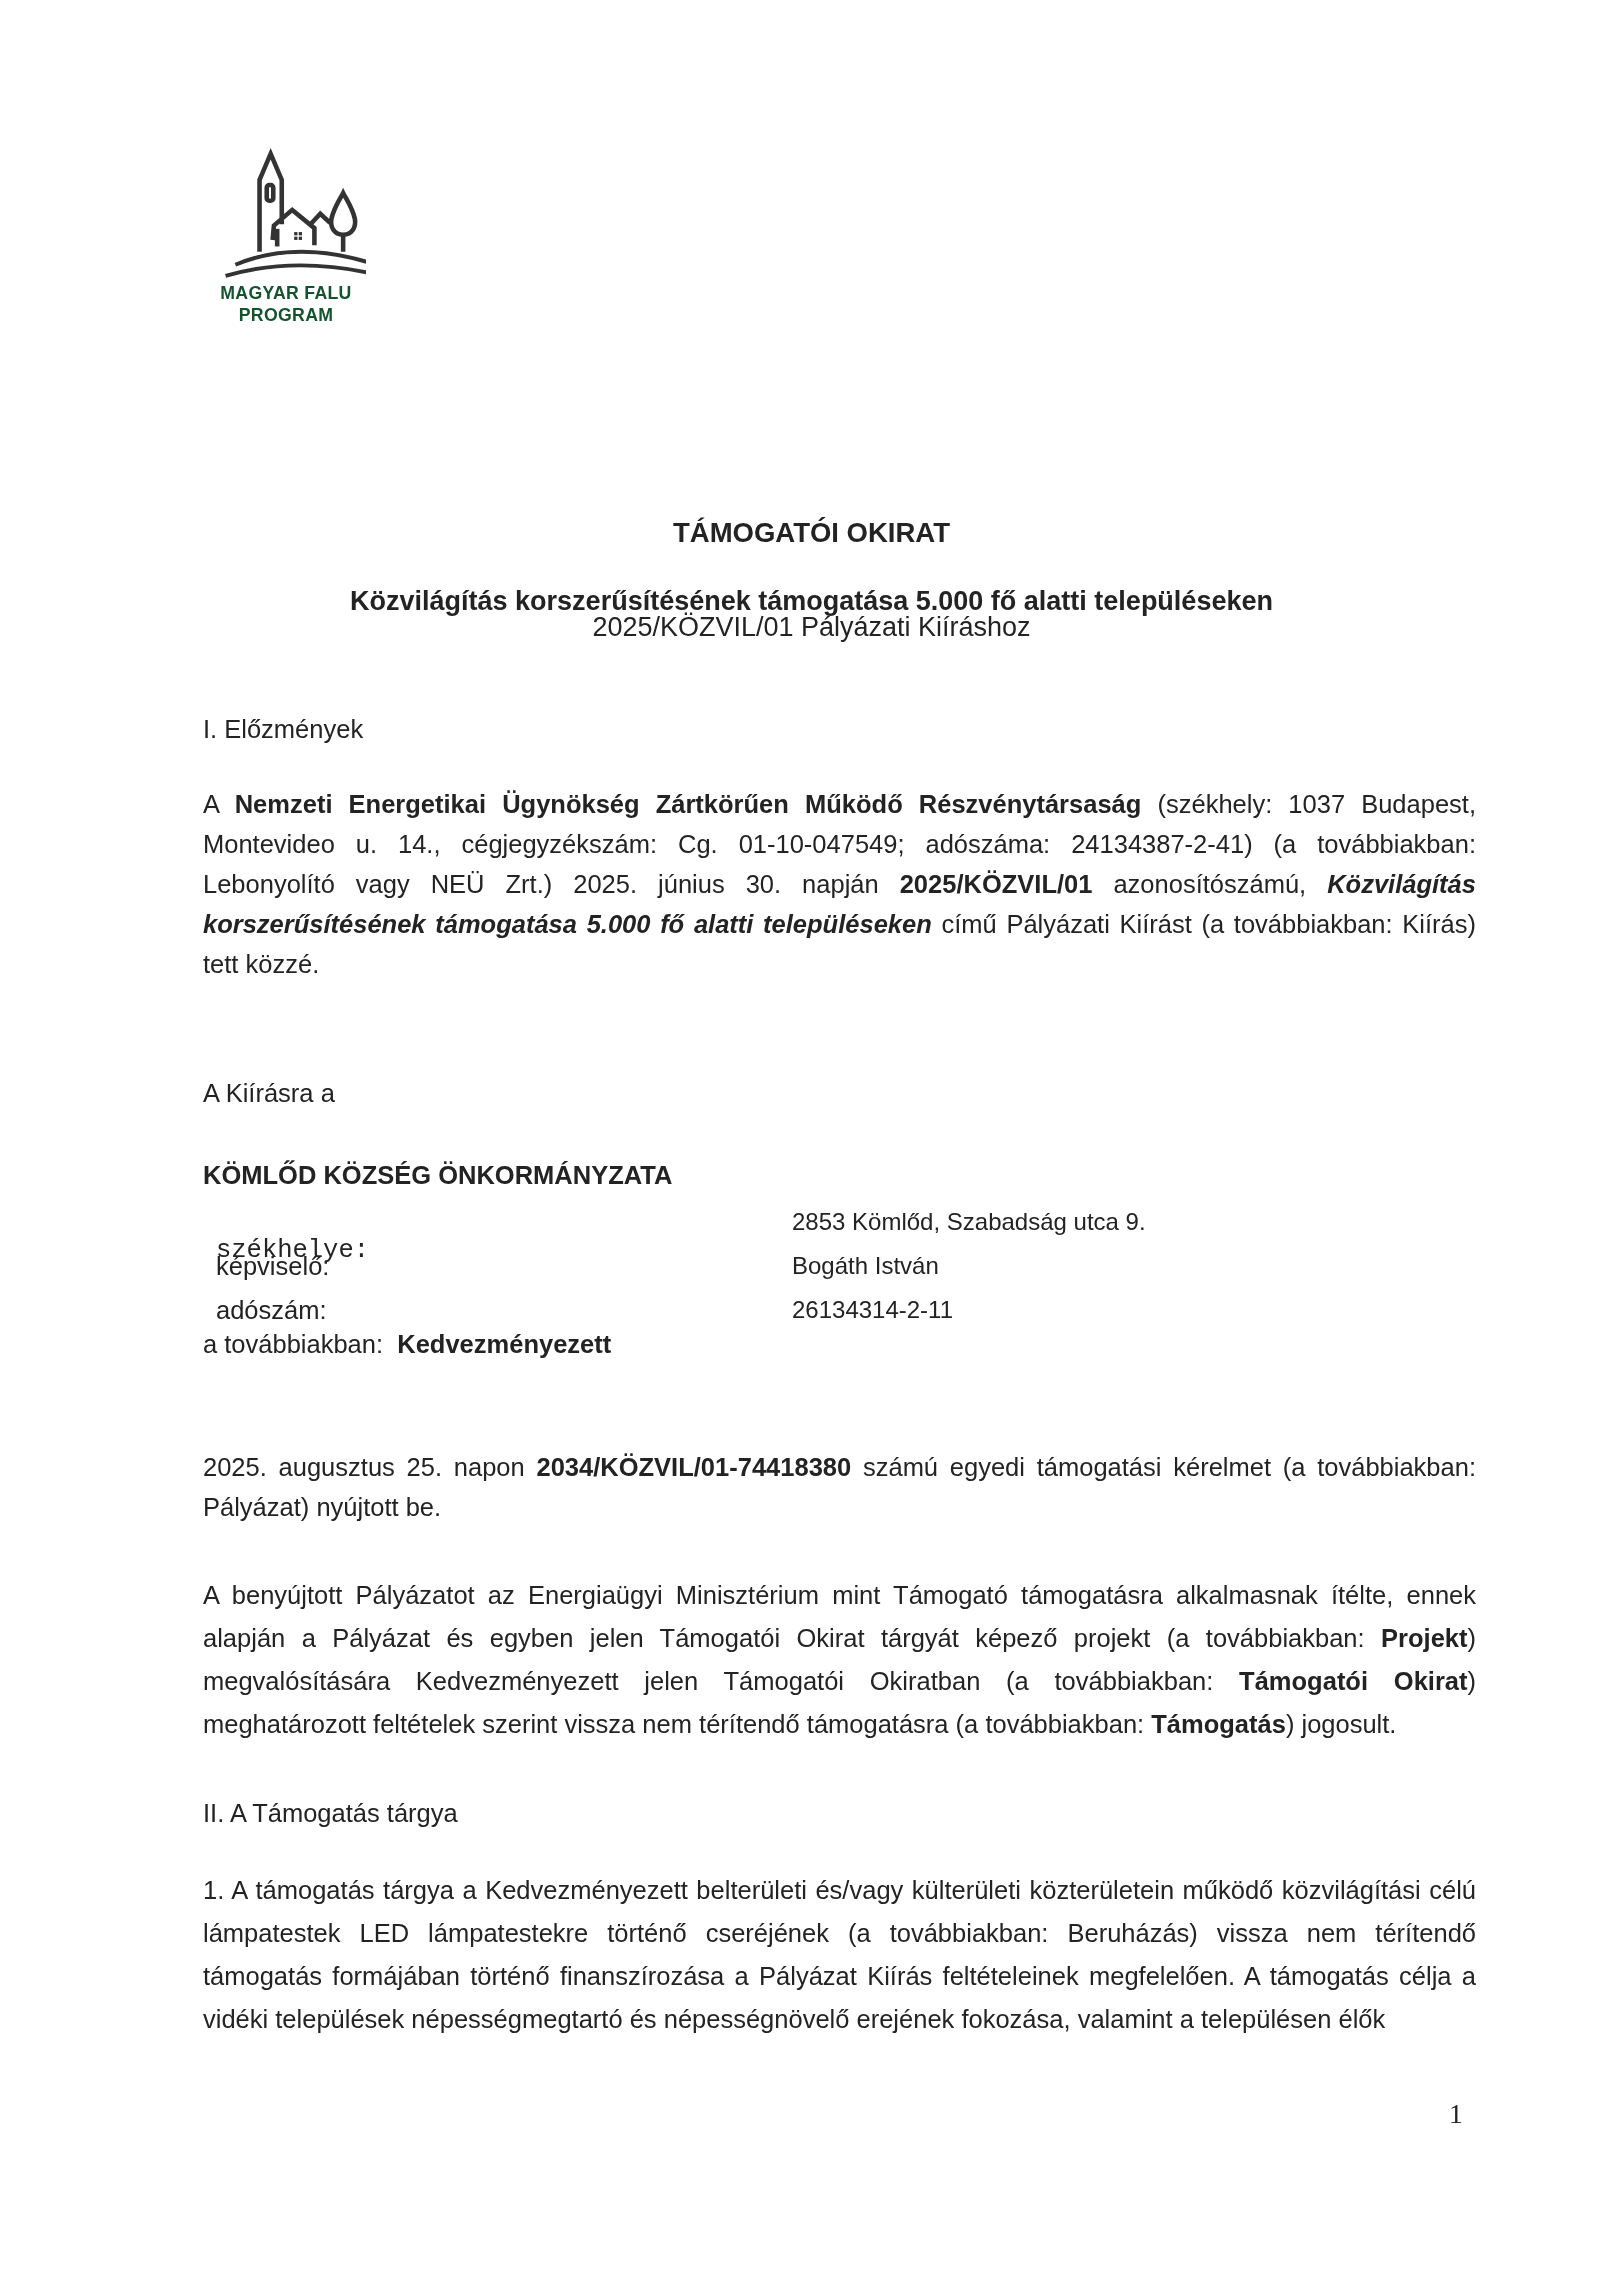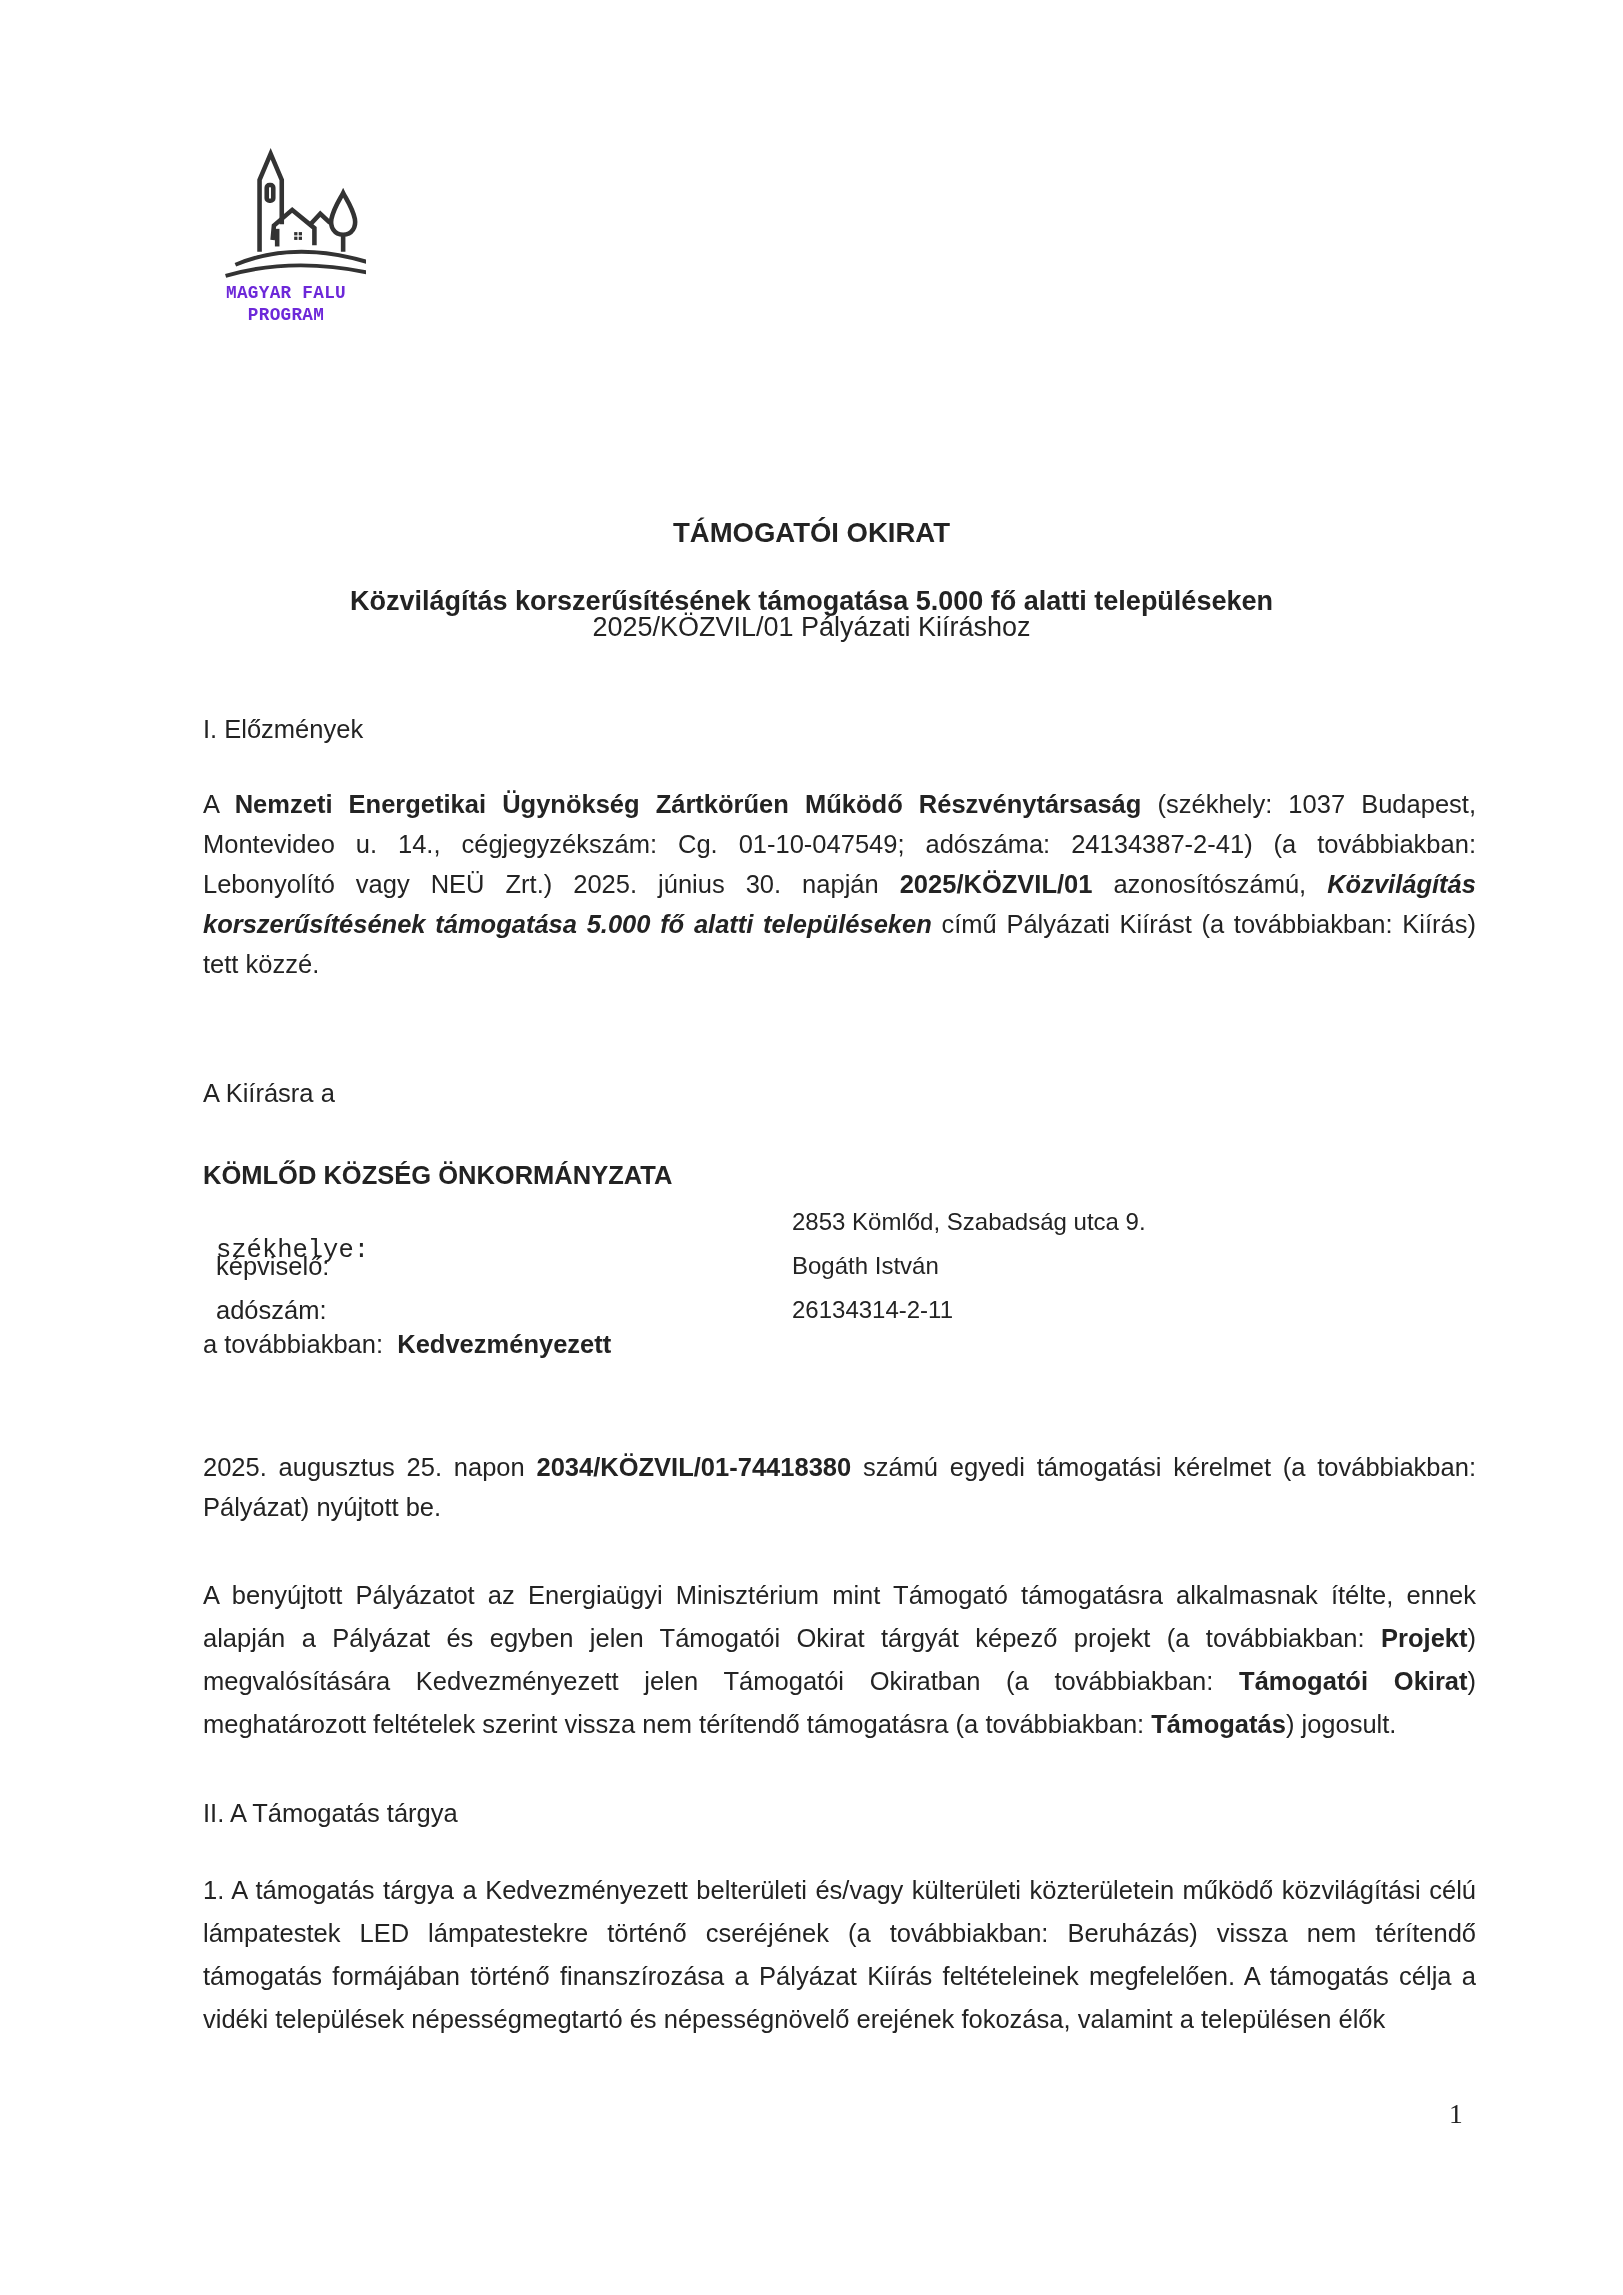--- a/index.html
+++ b/index.html
@@ -1,22 +1,22 @@
 <!DOCTYPE html>
 <html style="font-size:10.5px"><head>
 <meta charset="utf-8">
 <style>
   html, body { margin: 0; padding: 0; background: #ffffff; }
   body { width: 1623px; height: 2295px; position: relative; overflow: hidden;
          font-family: "Liberation Sans", sans-serif; color: #232323; }
   .abs { position: absolute; }
   .logo { left: 206px; top: 147px; width: 160px; }
   .logo svg { display: block; }
-  .logo-text { font-family: Liberation Mono, monospace; font-weight: bold; font-size: 17.7px;
-               line-height: 22px; text-align: center; color: #6d28d9; letter-spacing: 0.3px; margin-top: 3.9px; }
+  .logo-text { font-family: Liberation Sans, sans-serif; font-weight: bold; font-size: 17.7px;
+               line-height: 22px; text-align: center; color: #14532d; letter-spacing: 0.3px; margin-top: 3.9px; }
   .title { left: 0; width: 1623px; text-align: center; top: 517px; font-size: 27.5px; font-weight: bold; }
   .subtitle { left: 0; width: 1623px; text-align: center; top: 586px; font-size: 27px; font-weight: bold; }
   .subtitle2 { left: 0; width: 1623px; text-align: center; top: 612px; font-size: 27px; }
   .h { left: 203px; font-size: 25.5px; font-weight: normal; }
   .p { left: 203px; width: 1273px; font-size: 25.5px; text-align: justify; }
   .p.lh1 { line-height: 40px; }
   .p.lh2 { line-height: 43px; }
   b { font-weight: bold; }
   .bi { font-weight: bold; font-style: italic; }
   .org { left: 203px; top: 1161px; font-size: 25.5px; font-weight: bold; }

